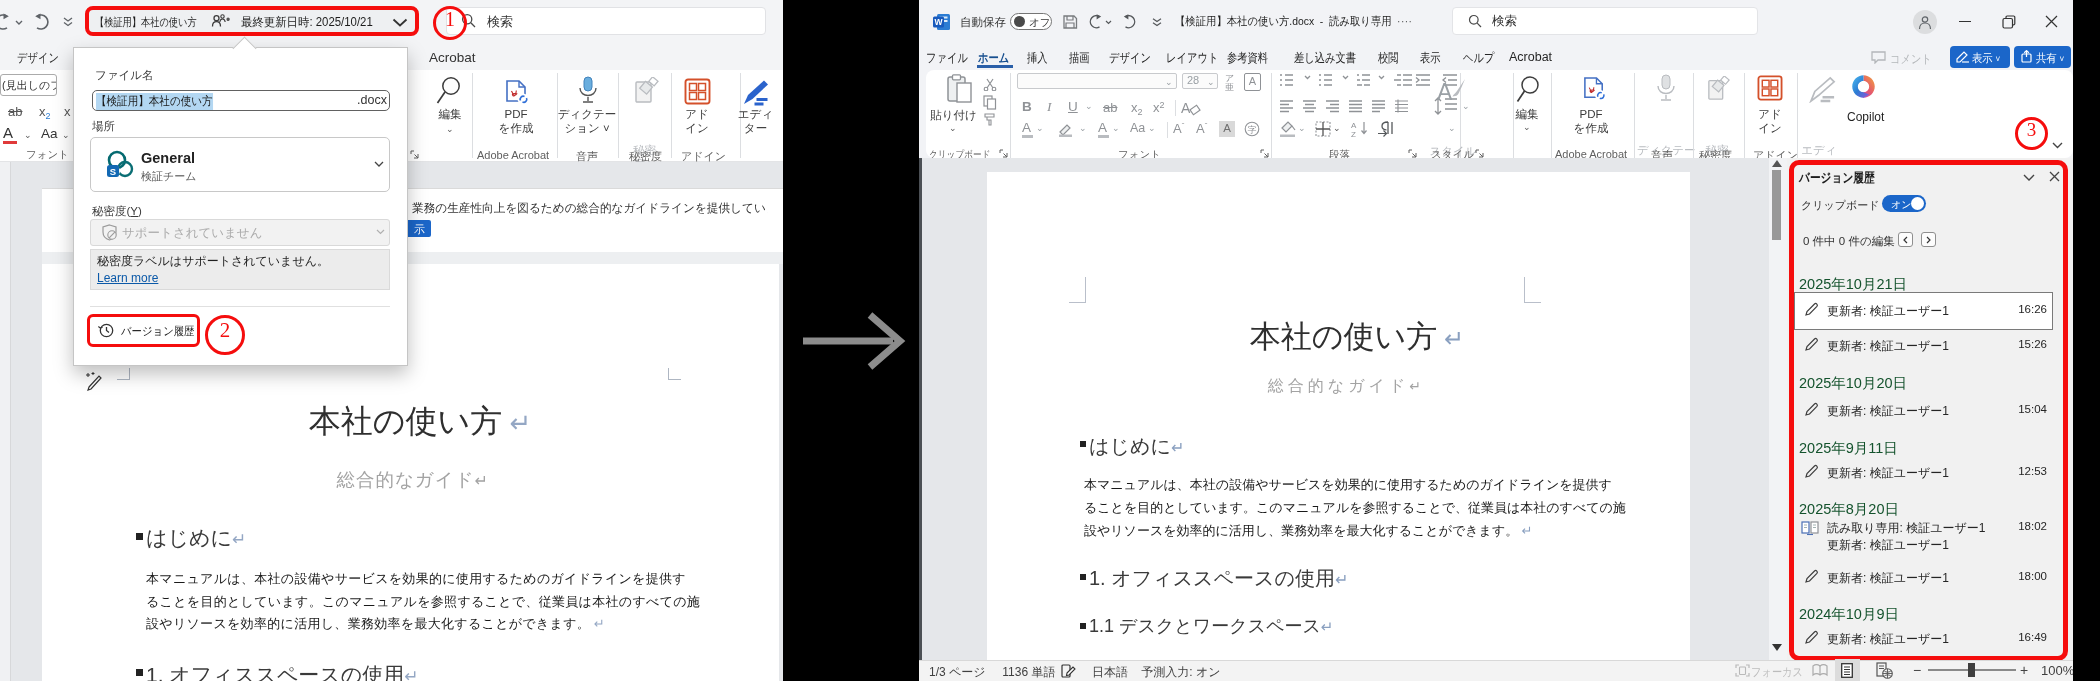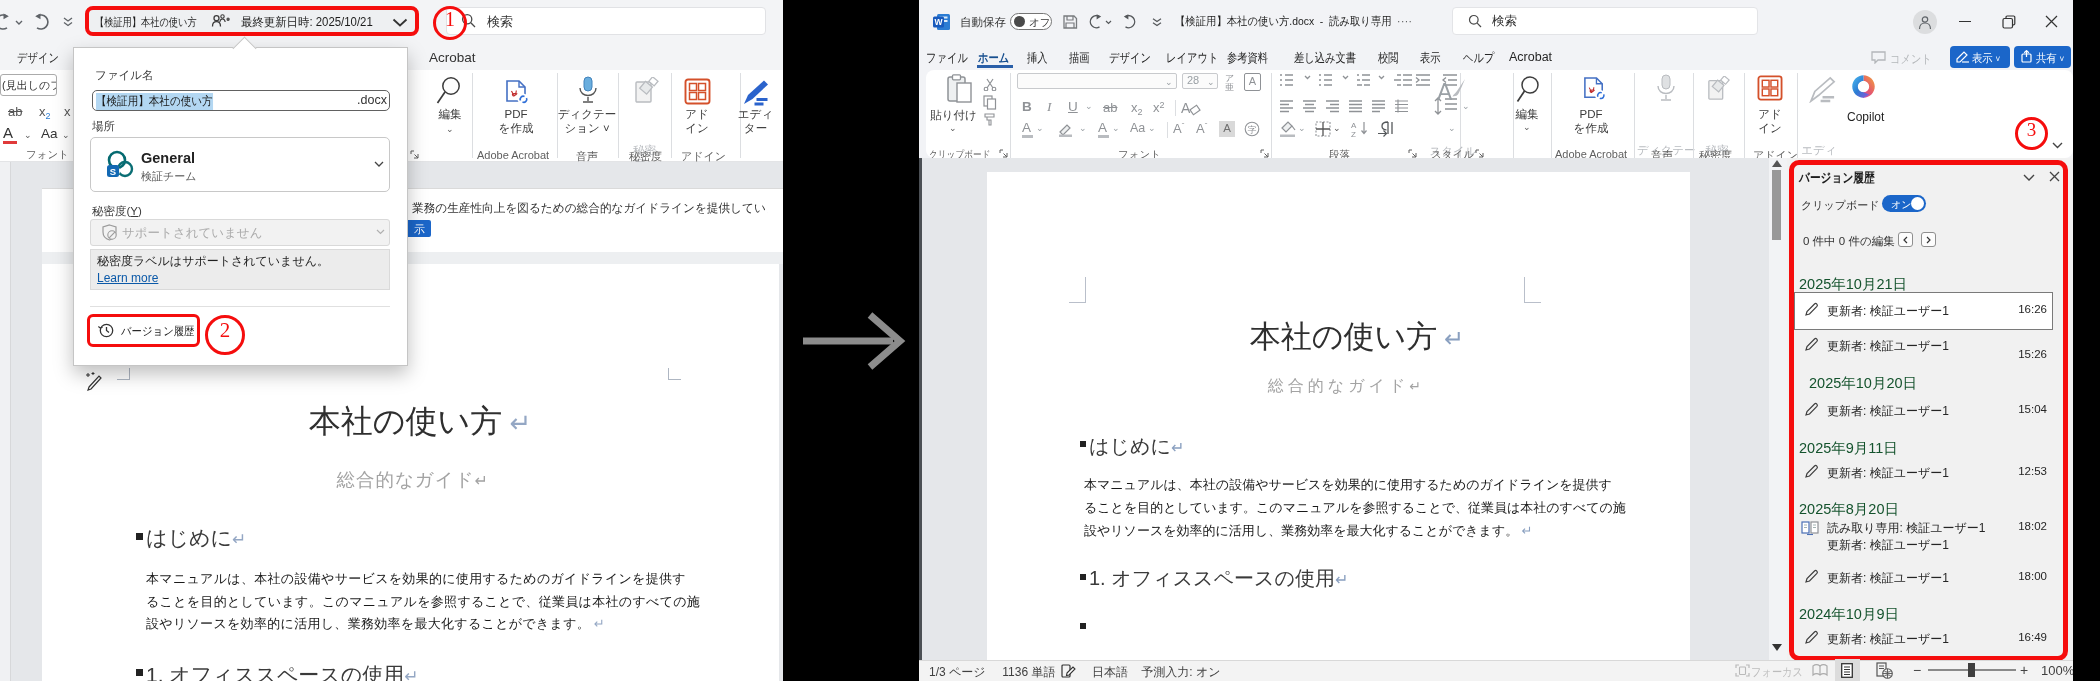--- a/index.html
+++ b/index.html
@@ -528,20 +528,21 @@
   <div class="ab" style="left:150px;top:277px;width:16px;height:25px;border-right:1px solid #b9bfca;border-bottom:1px solid #b9bfca;"></div>
   <div class="ab" style="left:605px;top:277px;width:16px;height:25px;border-left:1px solid #b9bfca;border-bottom:1px solid #b9bfca;"></div>
   <div class="ab" style="left:73px;top:316px;width:703px;text-align:center;font-size:31px;color:#2f2f2f;white-space:nowrap;">本社の使い方<span style="color:#8aa0c0;font-size:24px;display:inline-block;width:0;white-space:pre;"> ↵</span></div>
   <div class="ab" style="left:68px;top:376px;width:703px;text-align:center;font-size:16px;color:#a3a3a3;letter-spacing:4px;white-space:nowrap;">総合的なガイド<span style="font-size:14px;display:inline-block;width:0;white-space:pre;">↵</span></div>
   <div class="ab" style="left:161px;top:441px;width:6px;height:6px;background:#222;"></div>
   <div class="ab" style="left:170px;top:433px;font-size:20px;color:#3a3a3a;white-space:nowrap;">はじめに<span style="color:#8aa0c0;font-size:16px;">↵</span></div>
   <div class="ab" style="left:165px;top:473px;font-size:13px;line-height:23px;color:#1a1a1a;font-family:'Liberation Serif',serif;white-space:nowrap;">本マニュアルは、本社の設備やサービスを効果的に使用するためのガイドラインを提供す<br>ることを目的としています。このマニュアルを参照することで、従業員は本社のすべての施<br>設やリソースを効率的に活用し、業務効率を最大化することができます。 <span style="color:#8aa0c0;">↵</span></div>
   <div class="ab" style="left:161px;top:574px;width:6px;height:6px;background:#222;"></div>
   <div class="ab" style="left:170px;top:565px;font-size:20px;color:#3a3a3a;white-space:nowrap;">1. オフィススペースの使用<span style="color:#8aa0c0;font-size:16px;">↵</span></div>
   <div class="ab" style="left:161px;top:623px;width:6px;height:6px;background:#222;"></div>
+  <div class="ab" style="left:170px;top:614px;font-size:18px;color:#3a3a3a;white-space:nowrap;">1.1 デスクとワークスペース<span style="color:#8aa0c0;font-size:15px;">↵</span></div>
 
   <div class="ab" style="left:850px;top:158px;width:18px;height:502px;background:#f2f3f5;"></div>
   <svg class="ab" style="left:853px;top:160px" width="10" height="7" viewBox="0 0 10 7">
       <path d="M0 7 L5 0 L10 7 Z" fill="#555"></path>
     </svg>
   <div class="ab" style="left:853px;top:170px;width:9px;height:70px;background:#989898;"></div>
   <svg class="ab" style="left:853px;top:644px" width="10" height="8" viewBox="0 0 10 8">
       <path d="M0 0 L5 7 L10 0 Z" fill="#333"></path>
     </svg>
 
@@ -570,22 +571,22 @@
   <div class="ab" style="left:875px;top:292px;width:259px;height:38px;background:#fff;border:1px solid #7a7a7a;box-sizing:border-box;"></div>
   <svg class="ab" style="left:885px;top:302px" width="15" height="15" viewBox="0 0 15 15">
       <path d="M2 13 L3 9.5 L10.5 2 a1.7 1.7 0 0 1 2.4 2.4 L5.5 12 Z" fill="none" stroke="#3f3f3f" stroke-width="1.2"></path>
     </svg>
   <div class="ab vrow" style="left:908px;top:303px;">更新者: 検証ユーザー1</div>
   <div class="ab vtime" style="left:1088px;top:303px;width:40px;text-align:right;">16:26</div>
   <svg class="ab" style="left:885px;top:337px" width="15" height="15" viewBox="0 0 15 15">
       <path d="M2 13 L3 9.5 L10.5 2 a1.7 1.7 0 0 1 2.4 2.4 L5.5 12 Z" fill="none" stroke="#3f3f3f" stroke-width="1.2"></path>
     </svg>
   <div class="ab vrow" style="left:908px;top:338px;">更新者: 検証ユーザー1</div>
-  <div class="ab vtime" style="left:1088px;top:348px;width:40px;text-align:right;">15:26</div>
-  <div class="ab vdate" style="left:880px;top:374px;margin-left:10px;">2025年10月20日</div>
+  <div class="ab vtime" style="left:1088px;top:338px;width:40px;text-align:right;">15:26</div>
+  <div class="ab vdate" style="left:880px;top:374px;">2025年10月20日</div>
   <svg class="ab" style="left:885px;top:402px" width="15" height="15" viewBox="0 0 15 15">
       <path d="M2 13 L3 9.5 L10.5 2 a1.7 1.7 0 0 1 2.4 2.4 L5.5 12 Z" fill="none" stroke="#3f3f3f" stroke-width="1.2"></path>
     </svg>
   <div class="ab vrow" style="left:908px;top:403px;">更新者: 検証ユーザー1</div>
   <div class="ab vtime" style="left:1088px;top:403px;width:40px;text-align:right;">15:04</div>
   <div class="ab vdate" style="left:880px;top:439px;">2025年9月11日</div>
   <svg class="ab" style="left:885px;top:464px" width="15" height="15" viewBox="0 0 15 15">
       <path d="M2 13 L3 9.5 L10.5 2 a1.7 1.7 0 0 1 2.4 2.4 L5.5 12 Z" fill="none" stroke="#3f3f3f" stroke-width="1.2"></path>
     </svg>
   <div class="ab vrow" style="left:908px;top:465px;">更新者: 検証ユーザー1</div>

